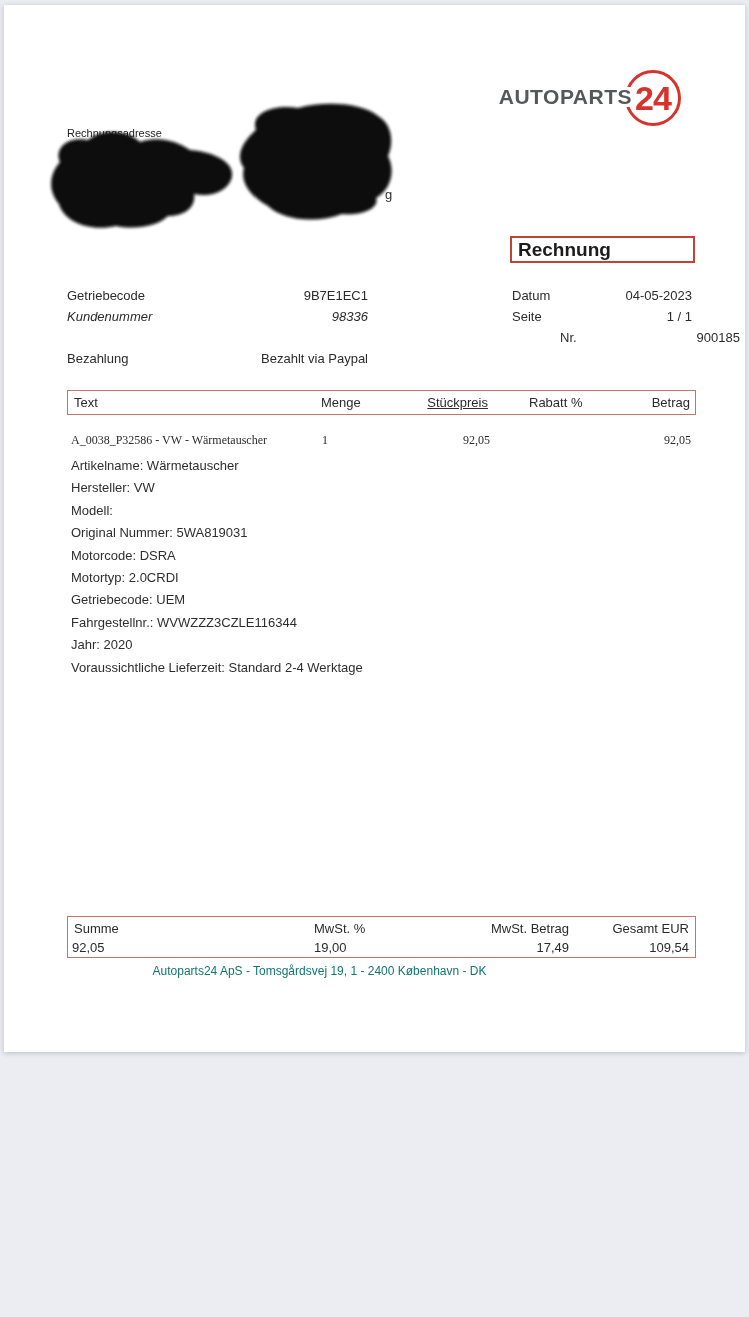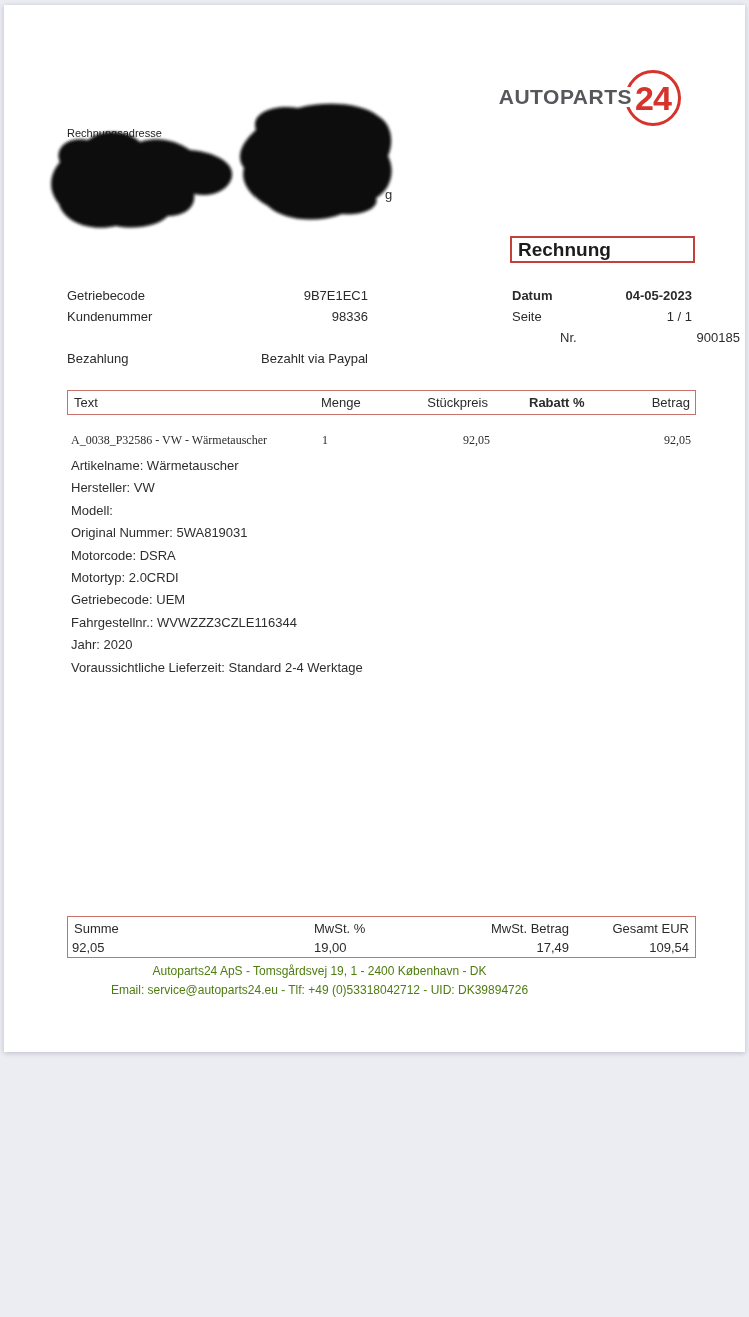--- a/index.html
+++ b/index.html
@@ -57,22 +57,22 @@
   .mrow .lbl{position:absolute;left:0;top:0;}
   .mrow .val{position:absolute;right:0;top:0;text-align:right;}
   
   .items-head{
     position:absolute;left:63px;top:385px;width:629px;height:25px;
     border:1px solid var(--table-border);font-size:13px;background:#fff;
   }
   .items-head span{position:absolute;top:4px;}
   .c-text{left:6px;}
   .c-menge{left:253px;}
-  .c-stueck{right:207px;}
-  .c-rabatt{left:461px;font-weight:bold;}
+  .c-stueck{right:207px;text-decoration:underline;}
+  .c-rabatt{left:461px;}
   .c-betrag{right:5px;}
   .item-row{position:absolute;left:63px;top:428px;width:629px;height:18px;font-size:12px;font-family:Liberation Serif, serif;}
   .item-row span{position:absolute;top:0;}
   .ir-text{left:4px;}
   .ir-menge{left:255px;}
   .ir-stueck{right:206px;}
   .ir-betrag{right:5px;}
   .details{position:absolute;left:67px;top:450px;width:300px;font-size:13px;line-height:22.4px;color:#2e2e2e;}
   
   .totals{
@@ -83,21 +83,21 @@
   .trow1{top:4px;}
   .trow2{top:23px;}
   .t-summe{left:6px;}
   .t-summe-v{left:4px;}
   .t-mwst{left:246px;}
   .t-mwstb{right:126px;text-align:left;}
   .t-gesamt{right:6px;}
   
   .footer{
     position:absolute;left:0;top:957px;width:631px;
-    text-align:center;font-size:12px;line-height:19.4px;color:#4d7c0f;
+    text-align:center;font-size:12px;line-height:19.4px;color:#0f766e;
   }
 </style>
 </head>
 <body>
 
 <div class="page">
 
   <div class="logo">
     <div class="logo-badge">
       <span class="logo-num">24</span>
@@ -122,32 +122,32 @@
     <path fill="#0a0a0a" filter="url(#soften)" d="M 212 30 C 206 14 228 4 254 8 C 284 0 320 4 334 16 C 348 24 350 42 344 56 C 352 72 346 90 332 98 C 336 108 318 116 298 114 C 272 124 238 120 224 106 C 206 96 196 82 200 68 C 192 58 196 44 212 30 Z"></path>
   </svg>
 
   <div class="doc-title">Rechnung</div>
 
   <div class="meta-left">
     <div class="mrow" style="top:283px;">
       <span class="lbl">Getriebecode</span>
       <span class="val">9B7E1EC1</span>
     </div>
-    <div class="mrow" style="top:304px;">
+    <div class="mrow" style="top:304px;font-style:italic;">
       <span class="lbl">Kundenummer</span>
       <span class="val">98336</span>
     </div>
     <div class="mrow" style="top:346px;">
       <span class="lbl">Bezahlung</span>
       <span class="val">Bezahlt via Paypal</span>
     </div>
   </div>
 
   <div class="meta-right">
-    <div class="mrow" style="top:283px;font-weight:bold;">
+    <div class="mrow" style="top:283px;">
       <span class="lbl">Datum</span>
       <span class="val">04-05-2023</span>
     </div>
     <div class="mrow" style="top:304px;">
       <span class="lbl">Seite</span>
       <span class="val">1 / 1</span>
     </div>
     <div class="mrow" style="top:325px;margin-left:48px;">
       <span class="lbl">Nr.</span>
       <span class="val">900185</span>
@@ -188,16 +188,15 @@
     <span class="trow1 t-mwstb">MwSt. Betrag</span>
     <span class="trow1 t-gesamt">Gesamt EUR</span>
     <span class="trow2 t-summe t-summe-v">92,05</span>
     <span class="trow2 t-mwst">19,00</span>
     <span class="trow2 t-mwstb">17,49</span>
     <span class="trow2 t-gesamt">109,54</span>
   </div>
 
   <div class="footer">
     <div>Autoparts24 ApS - Tomsgårdsvej 19, 1 - 2400 København - DK</div>
-    <div>Email: service@autoparts24.eu - Tlf: +49 (0)53318042712 - UID:  DK39894726</div>
   </div>
 
 </div>
 
 </body></html>

